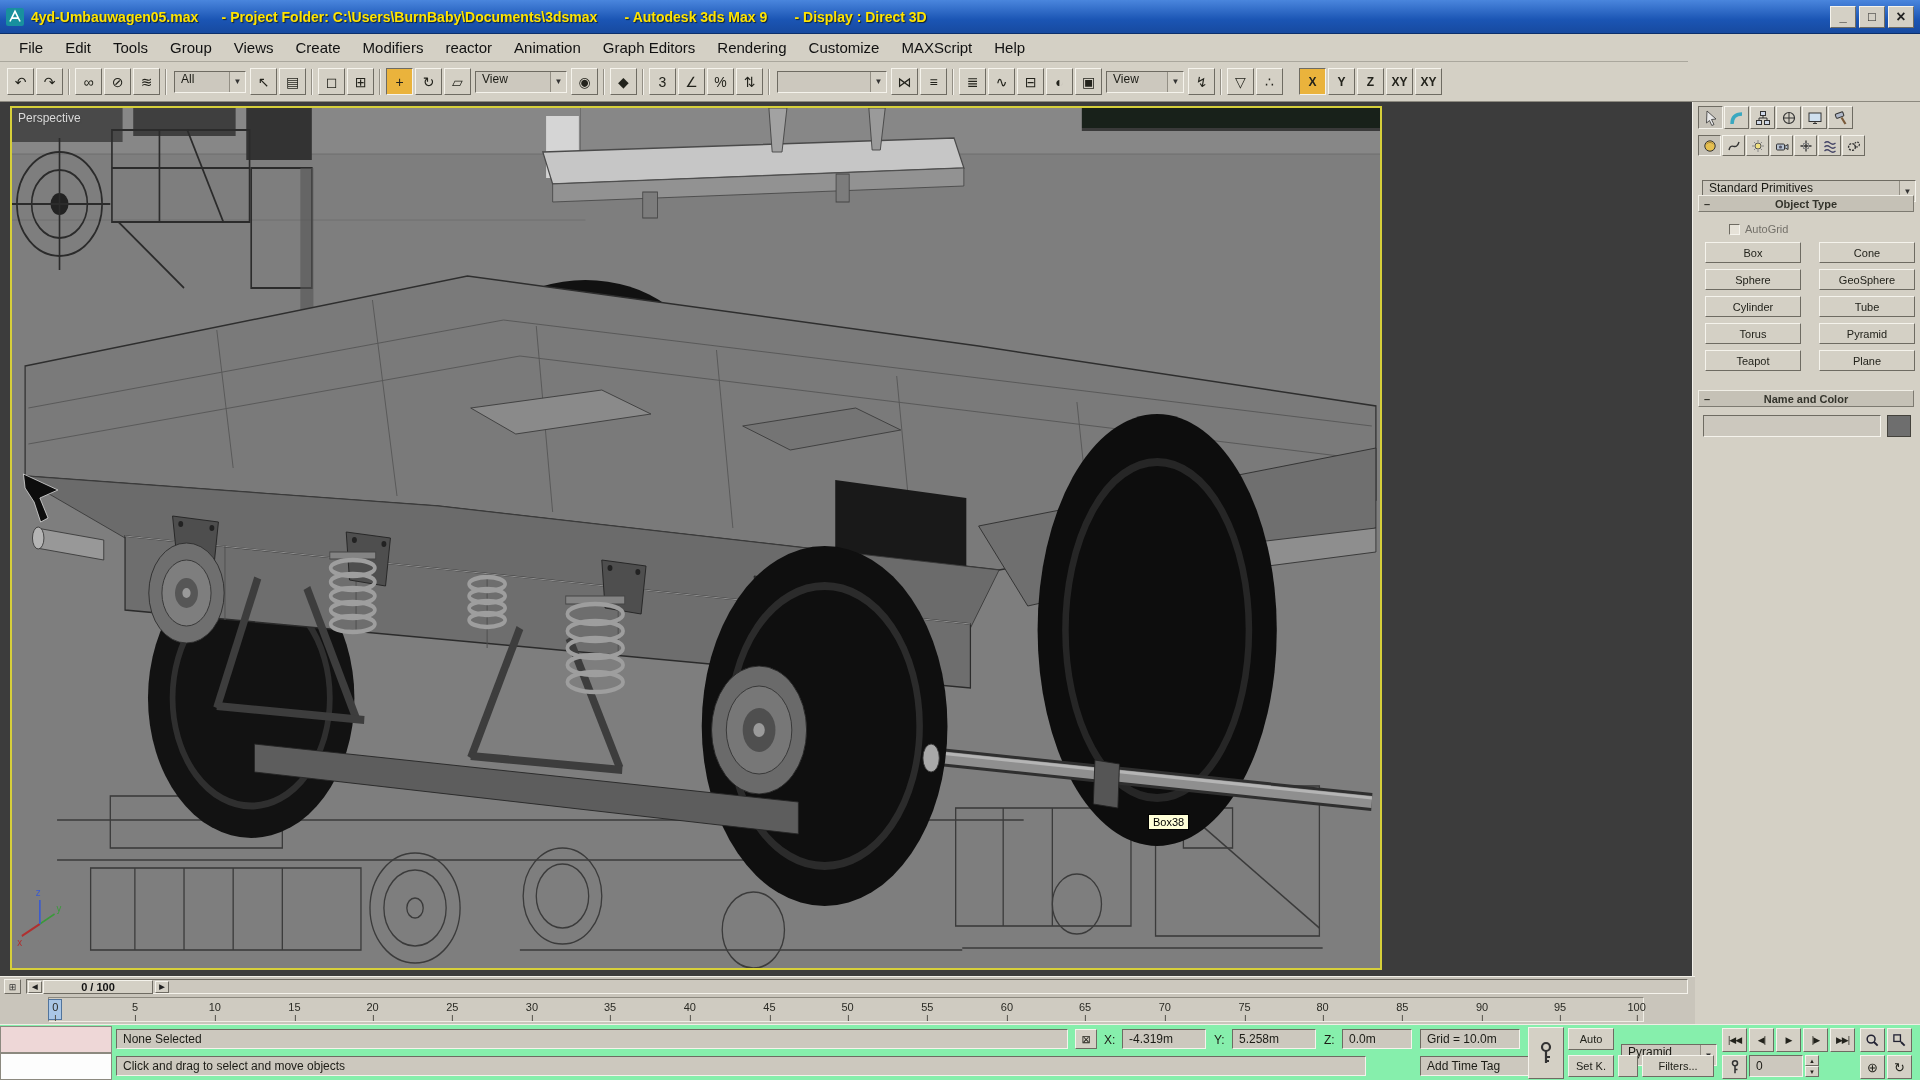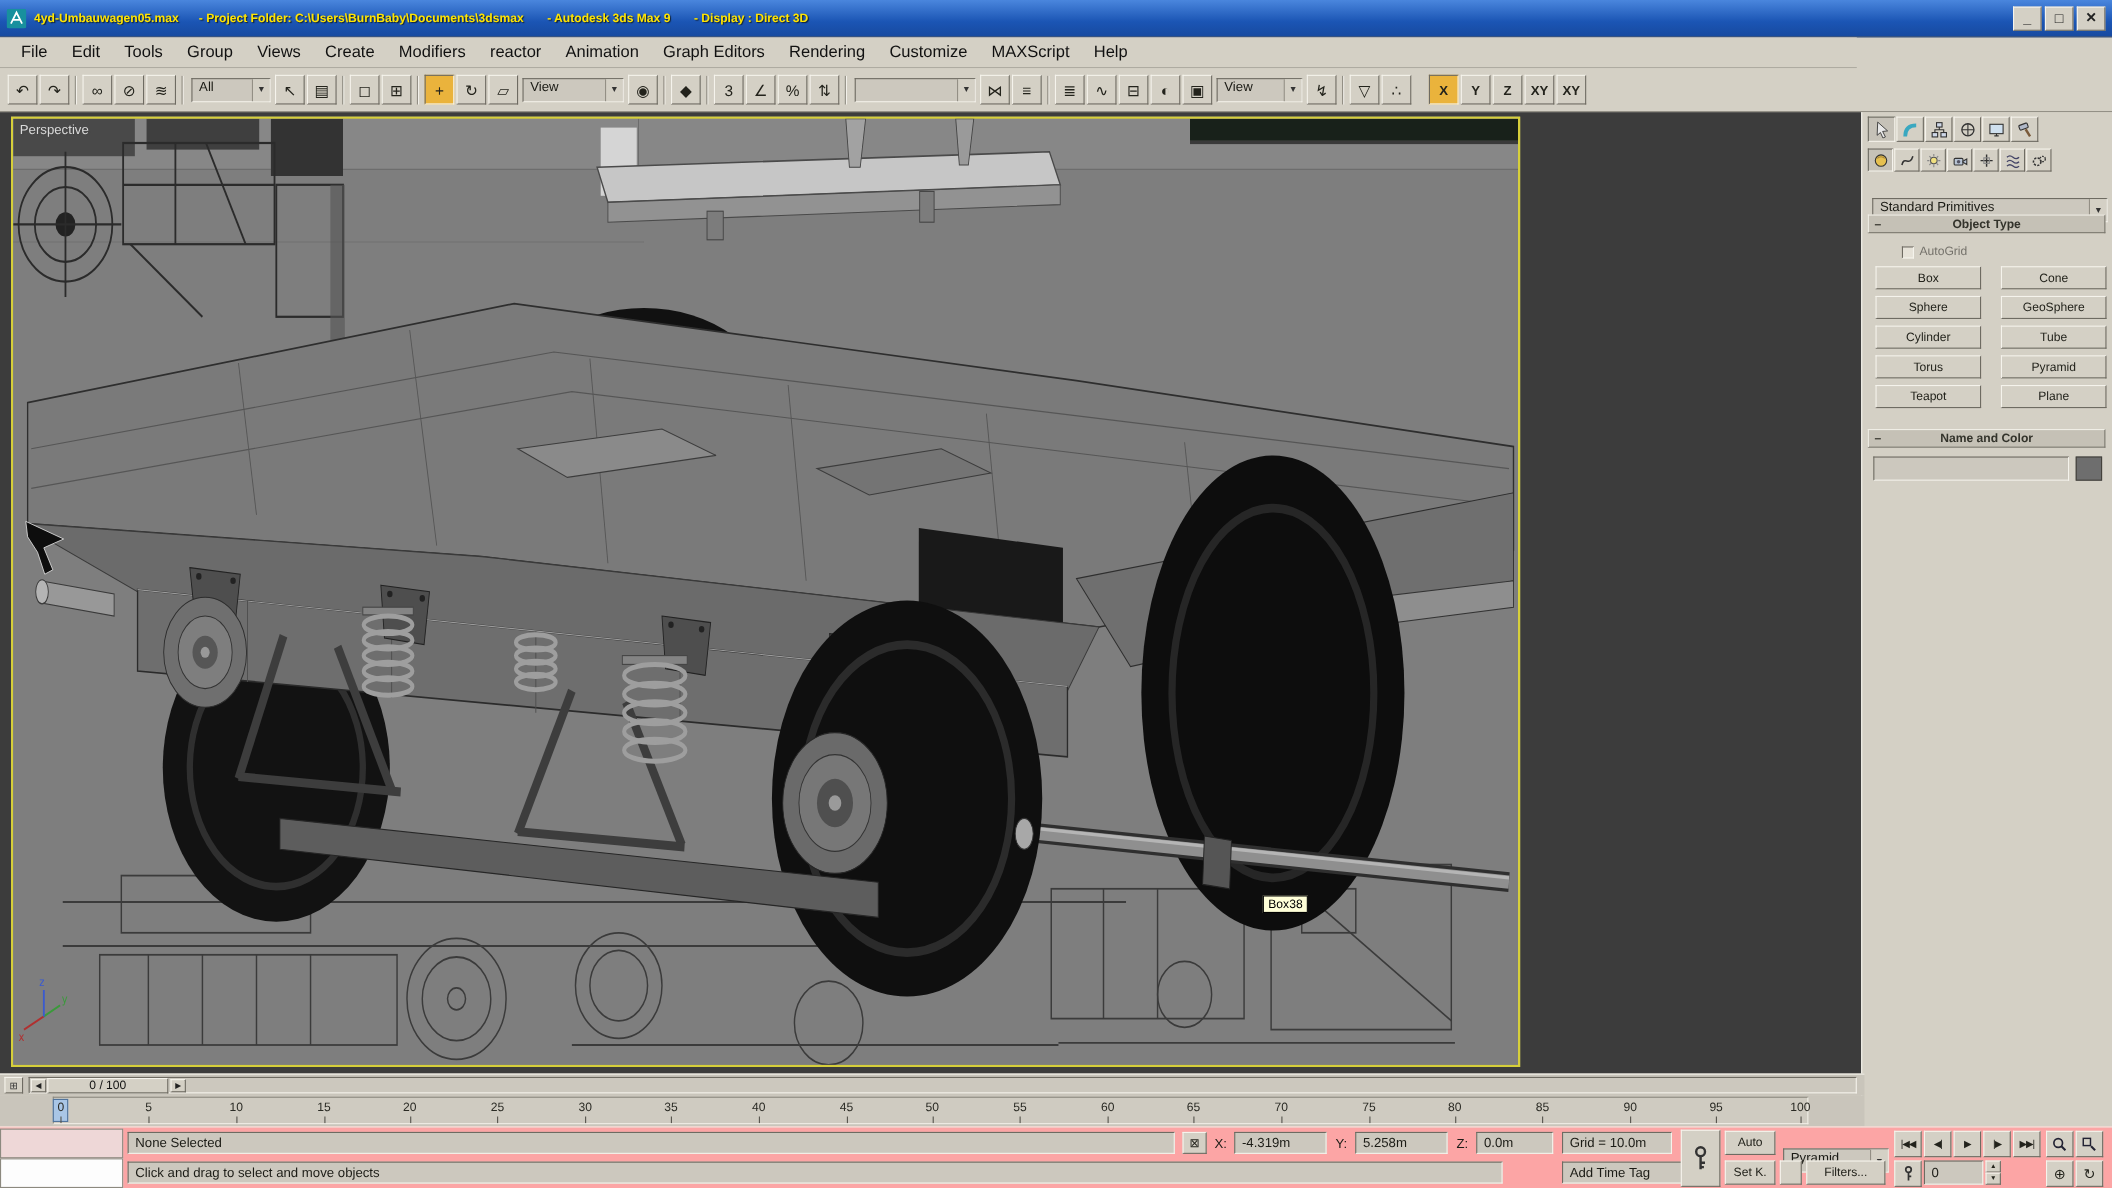--- a/index.html
+++ b/index.html
@@ -9,21 +9,21 @@
 
   
   .raised { border:1px solid; border-color:#f5f3ec #6e6b62 #6e6b62 #f5f3ec; background:#d4d0c5; }
   .sunken { border:1px solid; border-color:#6e6b62 #f5f3ec #f5f3ec #6e6b62; background:#ccc8be; }
 
   
   .titlebar { position:absolute; left:0; top:0; width:1920px; height:34px;
     background:linear-gradient(#4a86dd,#1b55b4 60%,#174aa0);
     display:flex; align-items:center; padding:0 6px; border-bottom:1px solid #0c2f6b; }
   .titlebar .app-icon { width:18px; height:18px; margin-right:7px; }
-  .titlebar .title { color:#ffe400; font-size:11px; font-weight:bold; white-space:pre; flex:1;
+  .titlebar .title { color:#ffe400; font-size:14px; font-weight:bold; white-space:pre; flex:1;
     text-shadow:1px 1px 1px #123; overflow:hidden; }
   .winbtn { width:26px; height:22px; margin-left:3px; display:flex; align-items:center; justify-content:center;
     font-size:13px; font-weight:bold; color:#222; }
   .winbtn.close { font-size:16px; }
 
   
   .menubar { position:absolute; left:0; top:34px; width:1688px; height:28px; background:#d4d0c5;
     display:flex; align-items:center; padding-left:8px; border-bottom:1px solid #aaa79d;text-align:right; }
   .menu-item { padding:3px 11px; font-size:15px; color:#111; cursor:default; }
 
@@ -75,37 +75,37 @@
   .obj-btn { height:21px; font-size:11px; color:#23231c; display:flex; align-items:center; justify-content:center; }
   .name-row { position:absolute; left:10px; top:313px; width:208px; height:22px; display:flex; gap:6px; }
   .name-input { flex:1; height:22px; }
   .color-swatch { width:24px; height:22px; background:#6e6e6e; border:1px solid #44423c; }
 
   
   .timeslider { position:absolute; left:0; top:976px; width:1695px; height:20px; background:#c9c5bb;
     border-top:1px solid #f0eee6; }
   .ts-mini { position:absolute; left:4px; top:2px; width:17px; height:15px; font-size:9px;
     display:flex; align-items:center; justify-content:center; color:#333; }
-  .ts-track { position:absolute; left:26px; top:2px; width:1662px; height:15px; }
+  .ts-track { position:absolute; left:26px; top:2px; width:1662px; height:15px;font-weight:bold; }
   .ts-arrow { position:absolute; top:1px; width:14px; height:12px; font-size:7px;
     display:flex; align-items:center; justify-content:center; color:#222; }
   .ts-handle { position:absolute; left:16px; top:0px; width:110px; height:14px; font-size:11px;
     display:flex; align-items:center; justify-content:center; color:#111; }
 
   
   .trackbar { position:absolute; left:0; top:996px; width:1695px; height:28px; background:#c9c5bb; }
   .ruler { position:absolute; left:48px; top:1px; width:1596px; height:25px; background:#cfcbc1;
     border:1px solid; border-color:#8c897f #f0eee6 #f0eee6 #8c897f; }
   .tick { position:absolute; top:3px; transform:translateX(-50%); font-size:11px; color:#2a2a24; }
   .tick::after { content:""; position:absolute; left:50%; top:14px; width:1px; height:6px; background:#55534c; }
   .frame-marker { position:absolute; left:0%; top:1px; transform:translateX(-50%); width:14px; height:21px;
     background:#a9c6e6; border:1px solid #51749c; }
 
   
-  .statusbar { position:absolute; left:0; top:1024px; width:1920px; height:56px; background:#fca5a5;
+  .statusbar { position:absolute; left:0; top:1024px; width:1920px; height:56px; background:#86efac;
     border-top:1px solid #f0eee6; }
   .mini-pink { position:absolute; left:0; top:1px; width:112px; height:27px; background:#eed7d7;
     border:1px solid #8c897f; }
   .mini-white { position:absolute; left:0; top:28px; width:112px; height:27px; background:#fdfdfd;
     border:1px solid #8c897f; }
   .field { position:absolute; font-size:12px; color:#1c1c16; display:flex; align-items:center;
     padding:0 6px; white-space:nowrap; overflow:hidden; }
   .lbl { position:absolute; font-size:12px; color:#1c1c16; }
   .sb-btn { position:absolute; font-size:11px; color:#23231c; display:flex; align-items:center; justify-content:center; }
   .play-btn { width:25px; height:24px; font-size:9px; letter-spacing:-1px; }

